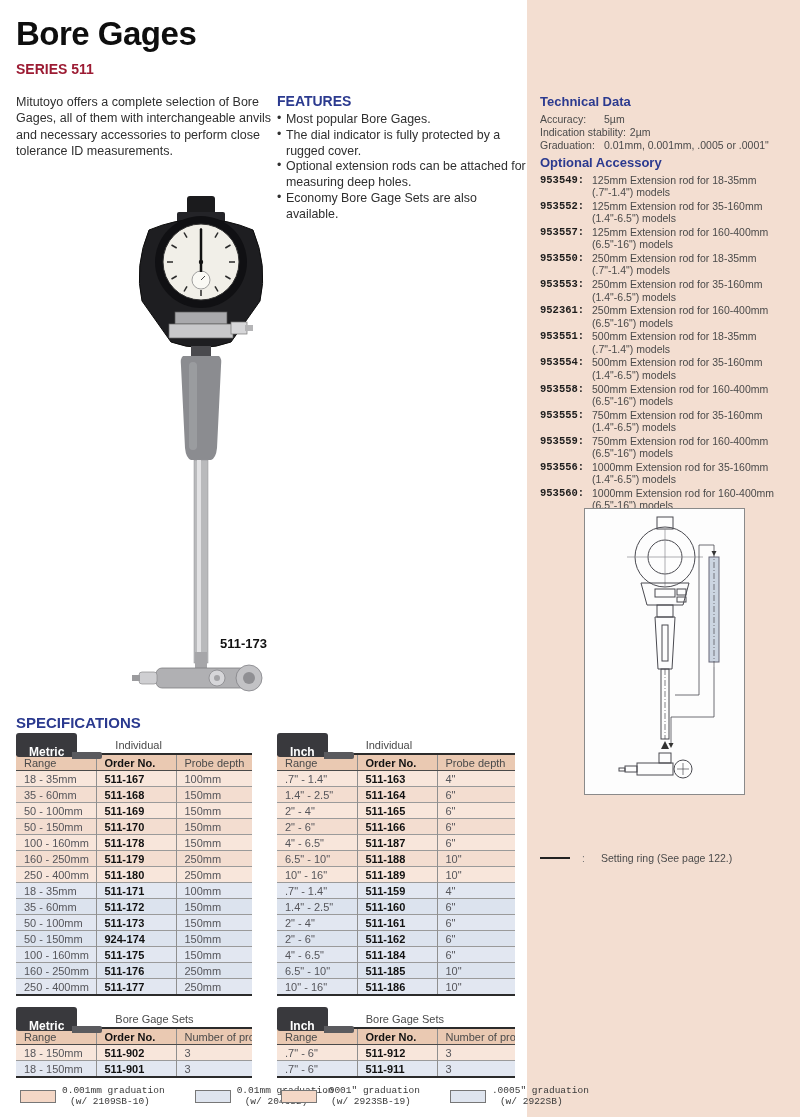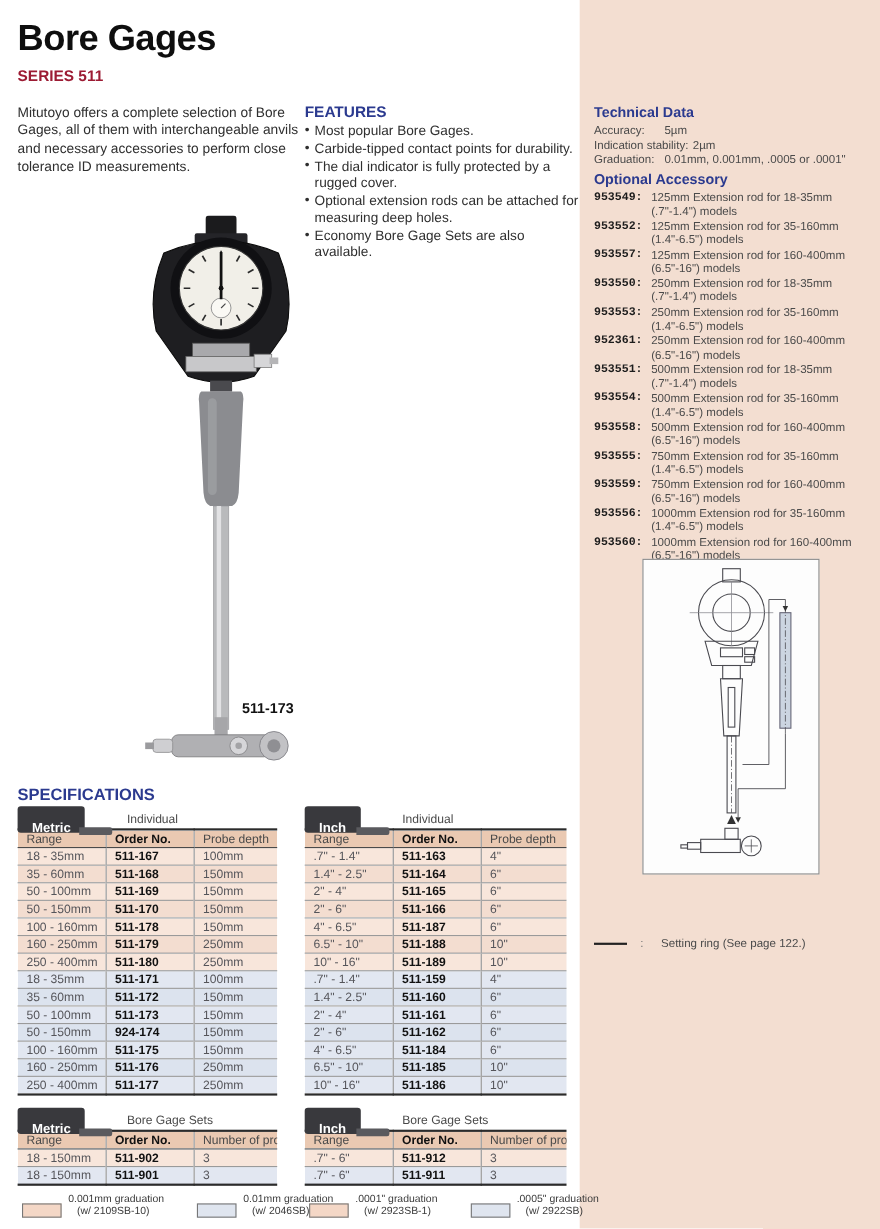--- a/index.html
+++ b/index.html
@@ -76,21 +76,21 @@
   .t-metric-ind { left:16px; top:753px; width:236px; }
   .t-inch-ind   { left:277px; top:753px; width:238px; }
   .t-metric-set { left:16px; top:1027px; width:236px; }
   .t-inch-set   { left:277px; top:1027px; width:238px; }
   .tabs-ind  { top:737px; }
   .tabs-set  { top:1011px; }
   .tabx-metric { left:16px; } .tabx-inch { left:277px; }
 
   .legend { position:absolute; top:1085px; display:flex; gap:30px; }
   .legend-metric { left:20px; } .legend-inch { left:281px; }
-  .legend-item { display:flex; align-items:flex-end; }
+  .legend-item { display:flex; align-items:center;font-family:Liberation Mono, monospace; }
   .sw { width:36px; height:13px; border:1px solid #777; margin-right:6px; flex:none; }
   .sw.tone-pink { background:#f4d7c6; } .sw.tone-blue { background:#dfe5ef; }
   .legend-text { font-size:9.5px; color:#3a3a3a; line-height:1.18; }
   .legend-text .l2 { padding-left:8px; }
 </style>
 </head>
 <body>
 
 <div class="page">
 
@@ -99,21 +99,20 @@
   <div class="abs page-title">Bore Gages</div>
   <div class="abs series">SERIES 511</div>
   <div class="abs intro">Mitutoyo offers a complete selection of Bore Gages, all of them with interchangeable anvils and necessary accessories to perform close tolerance ID measurements.</div>
 
   <div class="abs features">
     <h3>FEATURES</h3>
     <ul>
 
         <li>Most popular Bore Gages.</li>
 
-        <li>Carbide-tipped contact points for durability.</li>
 
         <li>The dial indicator is fully protected by a rugged cover.</li>
 
         <li>Optional extension rods can be attached for measuring deep holes.</li>
 
         <li>Economy Bore Gage Sets are also available.</li>
       </ul>
   </div>
 
   <svg class="abs" style="left:131px; top:196px;" width="140" height="505" viewBox="0 0 140 505">
@@ -629,21 +628,21 @@
           <span class="l2">(w/ 2046SB)</span>
         </span>
       </div>
     </div>
   <div class="legend legend-inch">
 
       <div class="legend-item">
         <span class="sw tone-pink"></span>
         <span class="legend-text">
           <span>.0001" graduation</span><br>
-          <span class="l2">(w/ 2923SB-1)</span>
+          <span class="l2">(w/ 2923SB-19)</span>
         </span>
       </div>
 
       <div class="legend-item">
         <span class="sw tone-blue"></span>
         <span class="legend-text">
           <span>.0005" graduation</span><br>
           <span class="l2">(w/ 2922SB)</span>
         </span>
       </div>

